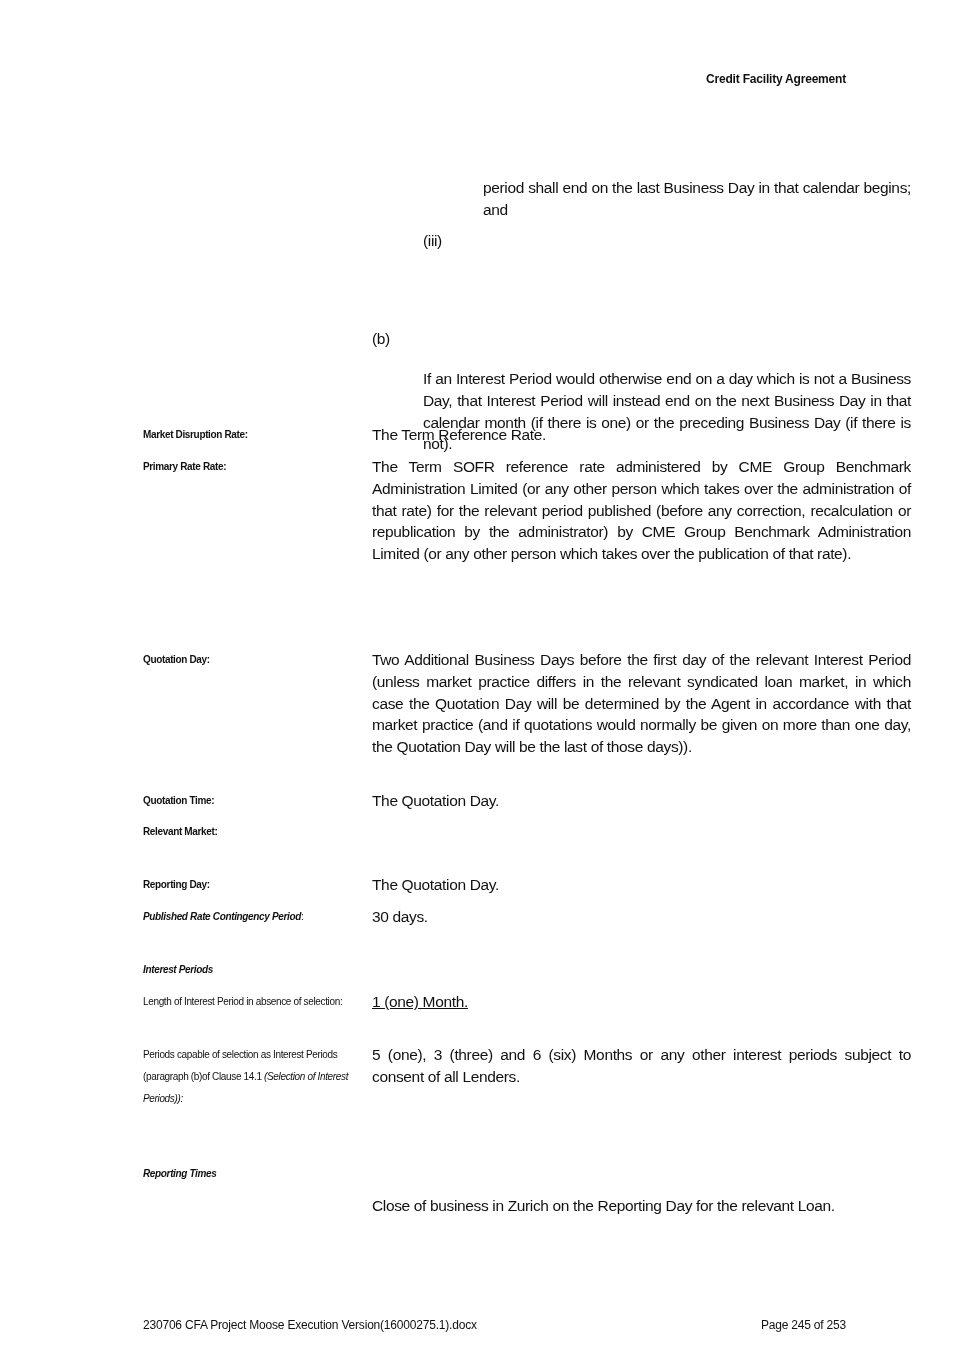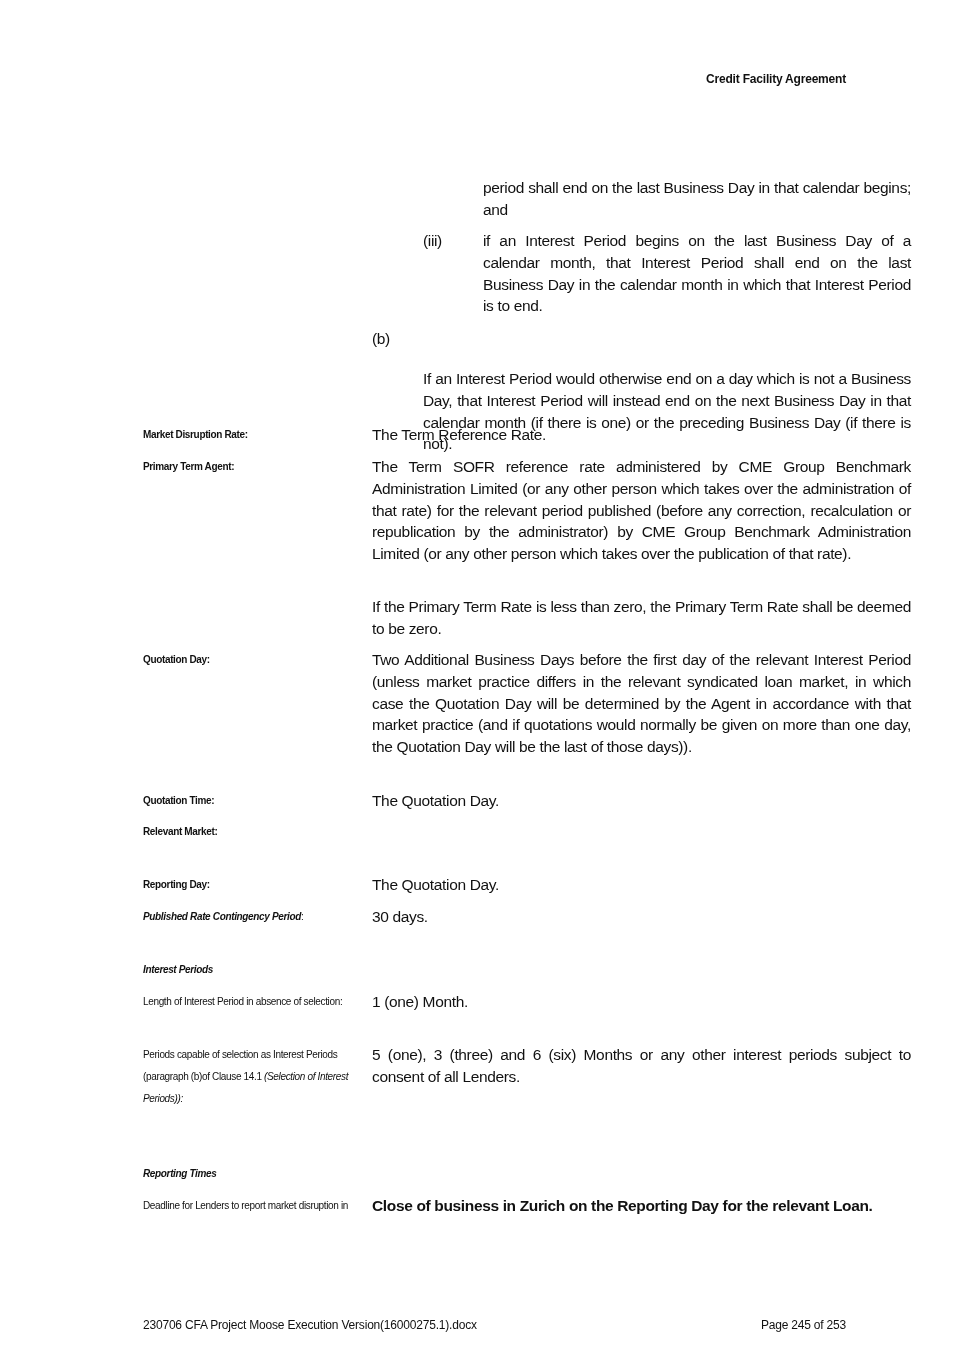--- a/index.html
+++ b/index.html
@@ -28,58 +28,55 @@
 </head>
 <body>
 
 <div class="page">
 
   <div class="hdr">Credit Facility Agreement</div>
 
   <div class="abs txt" style="left:483px; top:161px; width:428px;">period shall end on the last Business Day in that calendar begins; and</div>
 
   <div class="abs txt" style="left:423px; top:214px;">(iii)</div>
-  <div class="abs txt" style="left:483px; top:214px; width:428px;">if an Interest Period begins on the last Business Day of a calendar month, that Interest Period shall end on the last Business Day in the calendar month in which that Interest Period is to end.</div>
 
   <div class="abs txt" style="left:372px; top:312px;">(b)</div>
   <div class="abs txt" style="left:423px; top:312px; width:488px;margin-top:40px;">If an Interest Period would otherwise end on a day which is not a Business Day, that Interest Period will instead end on the next Business Day in that calendar month (if there is one) or the preceding Business Day (if there is not).</div>
 
   <div class="term b" style="top:408px;">Market Disruption Rate:</div>
   <div class="def txt" style="top:408px;">The Term Reference Rate.</div>
 
-  <div class="term b" style="top:440px;">Primary Term Agent:</div>
+  <div class="term b" style="top:440px;">Primary Rate Rate:</div>
   <div class="def txt" style="top:440px;">The Term SOFR reference rate administered by CME Group Benchmark Administration Limited (or any other person which takes over the administration of that rate) for the relevant period published (before any correction, recalculation or republication by the administrator) by CME Group Benchmark Administration Limited (or any other person which takes over the publication of that rate).</div>
-  <div class="def txt" style="top:580px;">If the Primary Term Rate is less than zero, the Primary Term Rate shall be deemed to be zero.</div>
 
   <div class="term b" style="top:633px;">Quotation Day:</div>
   <div class="def txt" style="top:633px;">Two Additional Business Days before the first day of the relevant Interest Period (unless market practice differs in the relevant syndicated loan market, in which case the Quotation Day will be determined by the Agent in accordance with that market practice (and if quotations would normally be given on more than one day, the Quotation Day will be the last of those days)).</div>
 
   <div class="term b" style="top:774px;">Quotation Time:</div>
   <div class="def txt" style="top:774px;">The Quotation Day.</div>
 
   <div class="term b" style="top:805px;">Relevant Market:</div>
 
   <div class="term b" style="top:858px;">Reporting Day:</div>
   <div class="def txt" style="top:858px;">The Quotation Day.</div>
 
   <div class="term" style="top:890px;"><span class="b i">Published Rate Contingency Period</span><span>:</span></div>
   <div class="def txt" style="top:890px;">30 days.</div>
 
   <div class="term b i" style="top:943px;">Interest Periods</div>
 
   <div class="term" style="top:975px;">Length of Interest Period in absence of selection:</div>
-  <div class="def txt" style="top:975px;">1 (one) Month.</div>
+  <div class="def txt" style="top:975px;text-decoration:underline;">1 (one) Month.</div>
 
   <div class="term" style="top:1028px;">
     <span>Periods capable of selection as Interest Periods (paragraph (b)of Clause 14.1</span>
     <span class="i">(Selection of Interest Periods)):</span>
   </div>
   <div class="def txt" style="top:1028px;">5 (one), 3 (three) and 6 (six) Months or any other interest periods subject to consent of all Lenders.</div>
 
   <div class="term b i" style="top:1147px;">Reporting Times</div>
 
-  <div class="term" style="top:1179px;">Deadline for Lenders to report market disruption in</div>
-  <div class="def txt" style="top:1179px;font-weight:bold;">Close of business in Zurich on the Reporting Day for the relevant Loan.</div>
+  <div class="def txt" style="top:1179px;">Close of business in Zurich on the Reporting Day for the relevant Loan.</div>
 
   <div class="footer-left">230706 CFA Project Moose Execution Version(16000275.1).docx</div>
   <div class="footer-right">Page 245 of 253</div>
 
 </div>
 
 </body></html>

